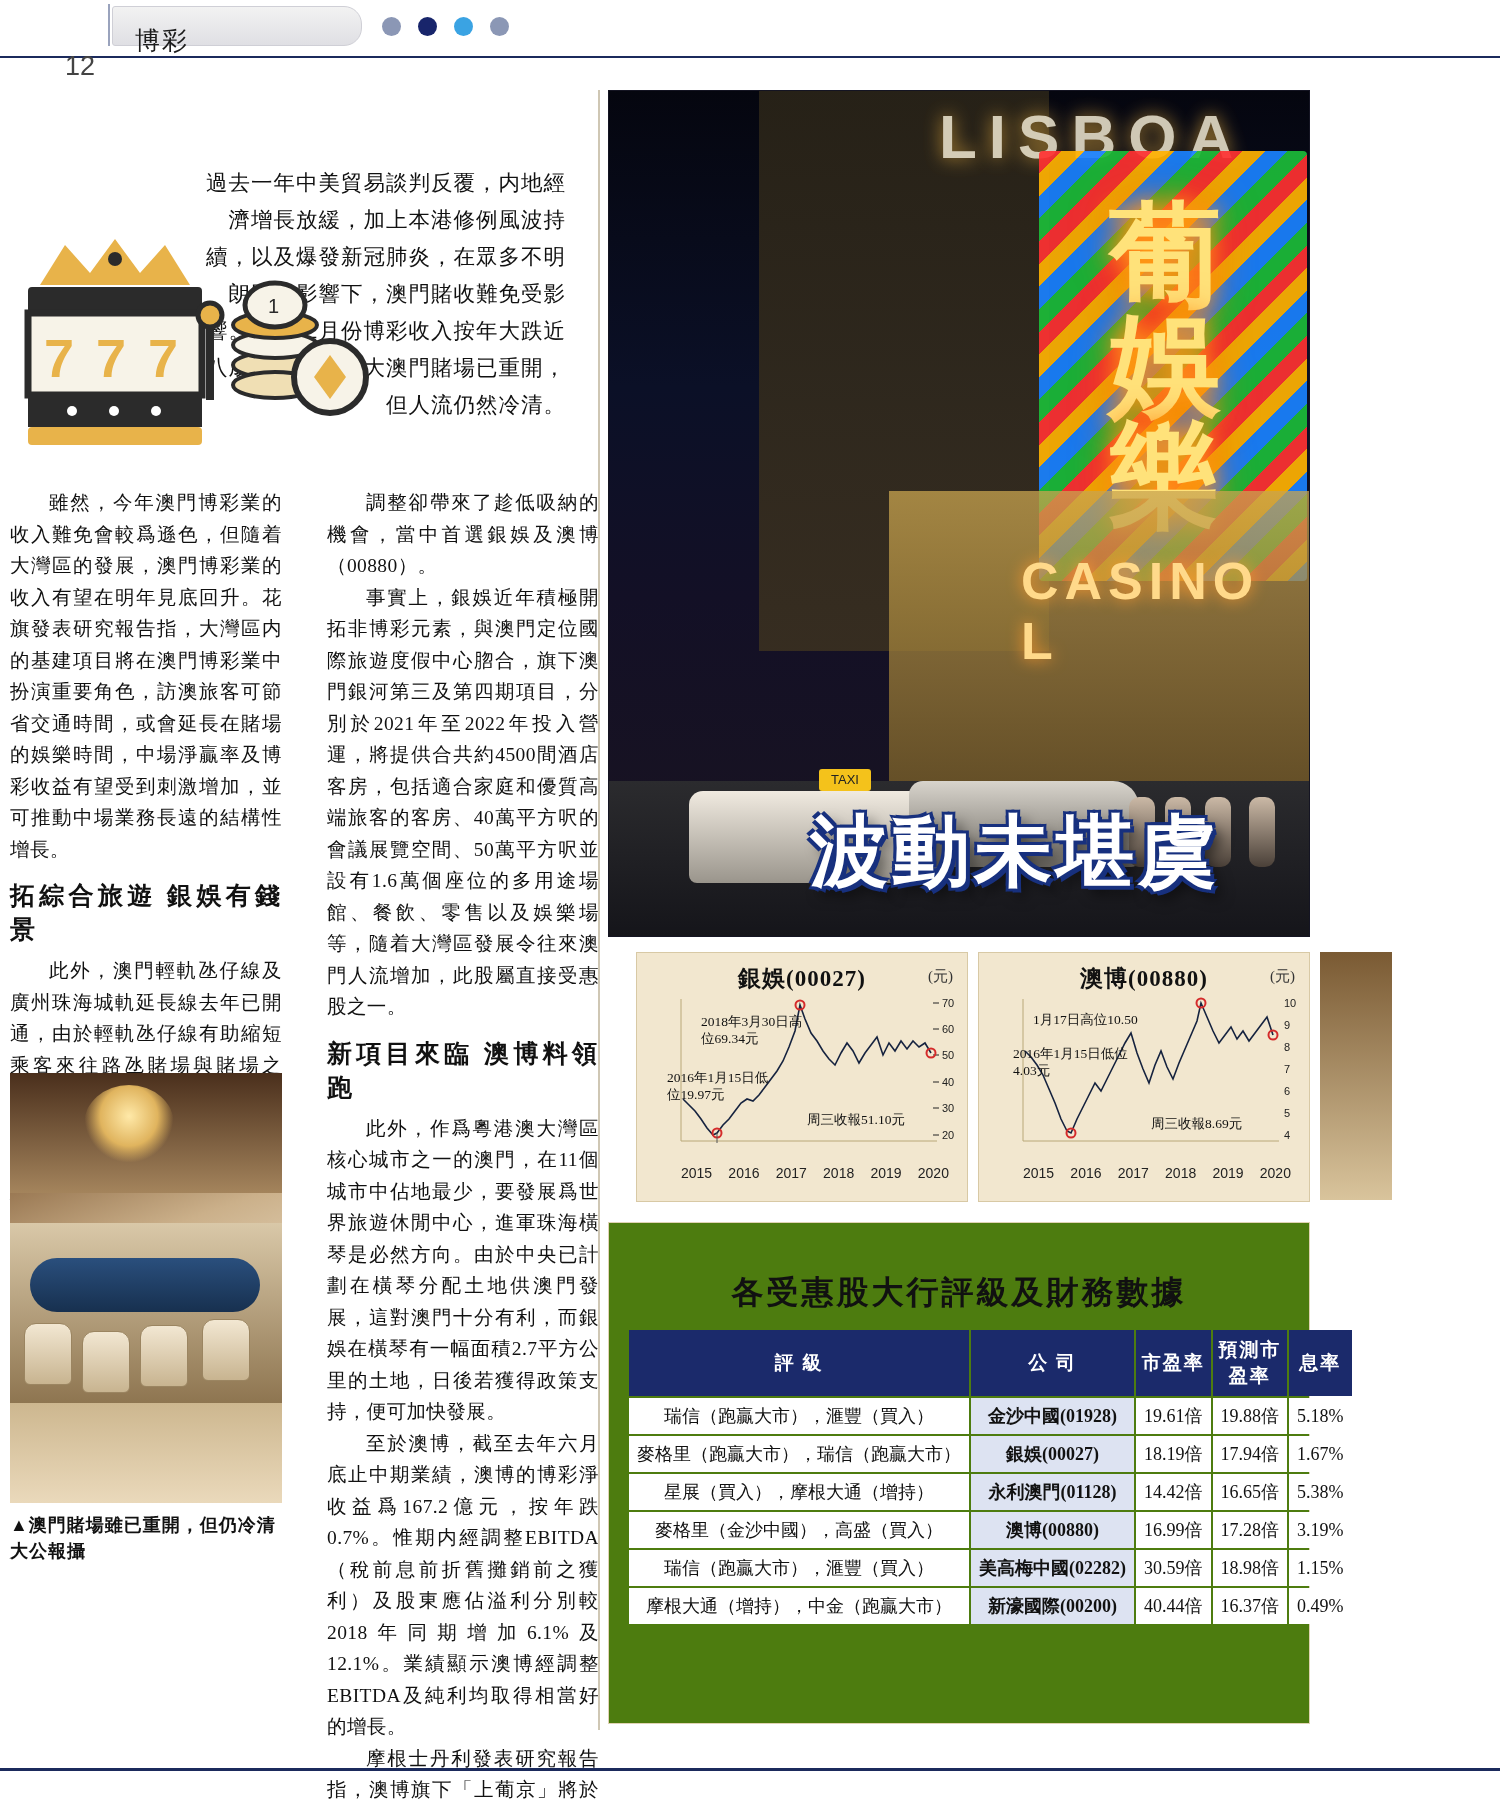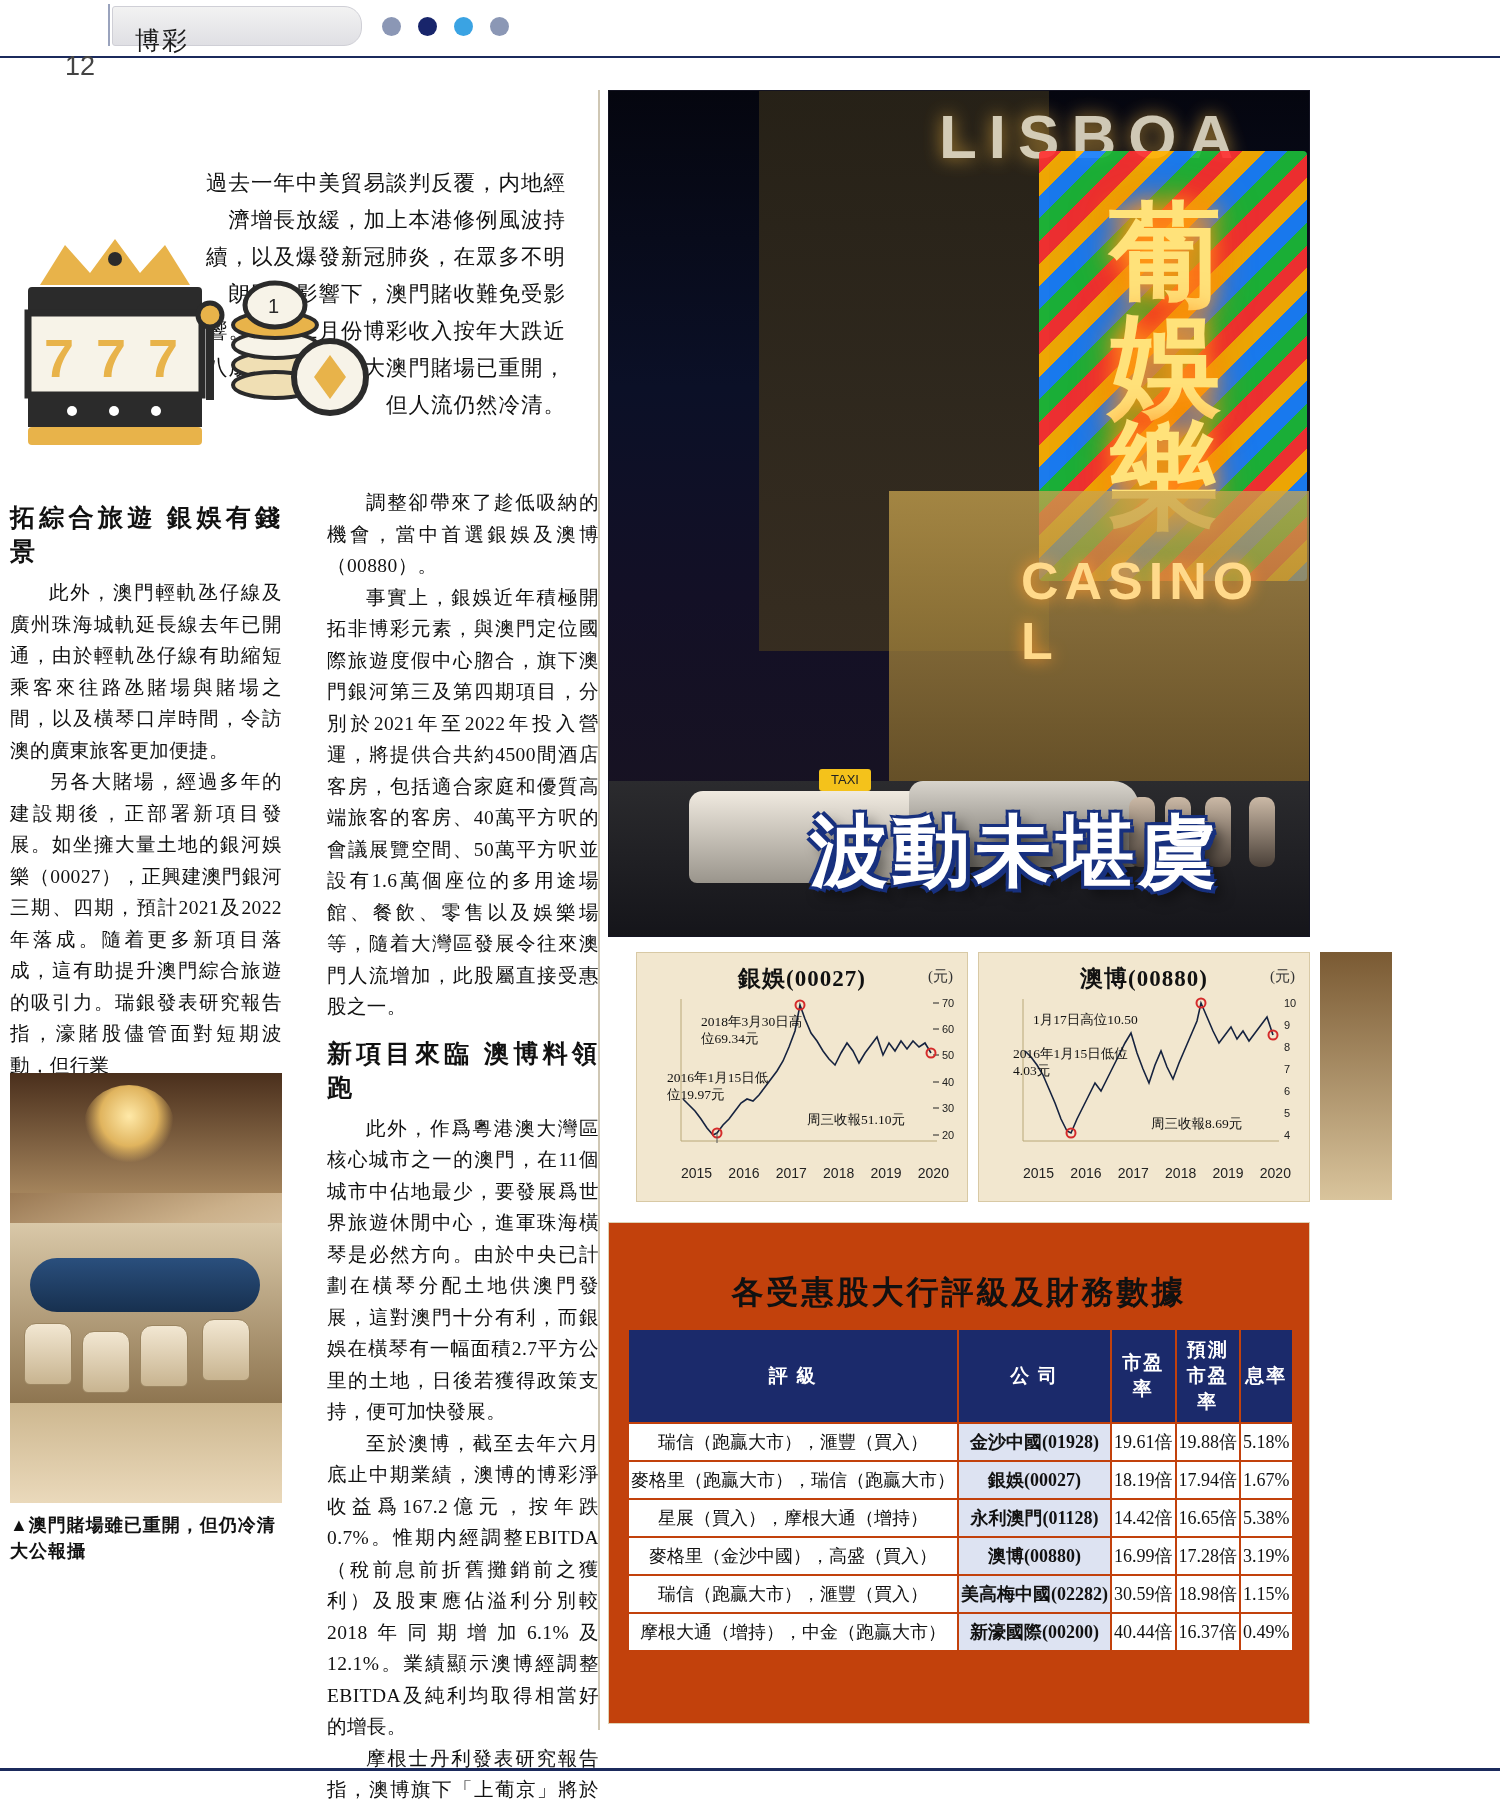--- a/index.html
+++ b/index.html
@@ -198,35 +198,35 @@
     display:flex;justify-content:space-between;font-size:14px;color:#222;
     font-family:"Liberation Sans", sans-serif;
   }
   .ann{
     position:absolute;font-size:13.5px;line-height:17px;color:#111;
   }
 
   
   .table-block{
     position:absolute;left:608px;top:1222px;width:700px;height:500px;
-    background:#c2410c;border:1px solid #e0d3b4;
+    background:#4d7c0f;border:1px solid #e0d3b4;
   }
   .table-title{
     position:absolute;left:0;top:48px;width:100%;text-align:center;
     font-size:32px;font-weight:bold;letter-spacing:3px;color:#111;
   }
   table.ratings{
     position:absolute;left:18px;top:105px;width:664px;border-collapse:separate;border-spacing:2px;
     font-size:18px;
   }
   table.ratings th{
     background:#1b2a6b;color:#fff;font-weight:bold;padding:7px 4px;letter-spacing:2px;font-size:19px;
   }
   table.ratings td{
-    background:#fff;padding:6px 2px;text-align:center;white-space:nowrap;
+    background:#fff;padding:6px 8px;text-align:center;white-space:nowrap;
   }
   table.ratings td.rate{text-align:center;width:270px;}
   table.ratings td.comp{background:#dde3f2;font-weight:bold;width:150px;}
   .bottom-rule{
     position:absolute;left:0;top:1768px;width:1500px;height:3px;background:#1b2a5c;
   }
   .vrule{
     position:absolute;left:598px;top:90px;width:2px;height:1640px;background:#cfc7b4;
   }
 </style>
@@ -272,20 +272,21 @@
     <ellipse cx="265" cy="100" rx="42" ry="13" fill="#e8b34a" stroke="#2b2b2b" stroke-width="4"></ellipse>
     <ellipse cx="265" cy="80" rx="30" ry="22" fill="#f7f3e8" stroke="#2b2b2b" stroke-width="5"></ellipse>
     <text x="258" y="88" font-family="Liberation Sans, sans-serif" font-size="20" fill="#2b2b2b">1</text>
     <ellipse cx="265" cy="160" rx="42" ry="13" fill="#f0dfb4" stroke="#2b2b2b" stroke-width="4"></ellipse>
     <circle cx="320" cy="152" r="36" fill="#f7f3e8" stroke="#2b2b2b" stroke-width="6"></circle>
     <path d="M320 130 L336 152 L320 174 L304 152 Z" fill="#e8b34a"></path>
   </g>
 </svg>
 
 <div class="col col-1">
+  <p>雖然，今年澳門博彩業的收入難免會較爲遜色，但隨着大灣區的發展，澳門博彩業的收入有望在明年見底回升。花旗發表研究報告指，大灣區内的基建項目將在澳門博彩業中扮演重要角色，訪澳旅客可節省交通時間，或會延長在賭場的娛樂時間，中場淨贏率及博彩收益有望受到刺激增加，並可推動中場業務長遠的結構性增長。</p>
   <h2 class="sub">拓綜合旅遊 銀娛有錢景</h2>
   <p>此外，澳門輕軌氹仔線及廣州珠海城軌延長線去年已開通，由於輕軌氹仔線有助縮短乘客來往路氹賭場與賭場之間，以及橫琴口岸時間，令訪澳的廣東旅客更加便捷。</p>
   <p>另各大賭場，經過多年的建設期後，正部署新項目發展。如坐擁大量土地的銀河娛樂（00027），正興建澳門銀河三期、四期，預計2021及2022年落成。隨着更多新項目落成，這有助提升澳門綜合旅遊的吸引力。瑞銀發表研究報告指，濠賭股儘管面對短期波動，但行業</p>
 </div>
 
 <div class="col col-2">
   <p>調整卻帶來了趁低吸納的機會，當中首選銀娛及澳博（00880）。</p>
   <p>事實上，銀娛近年積極開拓非博彩元素，與澳門定位國際旅遊度假中心脗合，旗下澳門銀河第三及第四期項目，分別於2021年至2022年投入營運，將提供合共約4500間酒店客房，包括適合家庭和優質高端旅客的客房、40萬平方呎的會議展覽空間、50萬平方呎並設有1.6萬個座位的多用途場館、餐飲、零售以及娛樂場等，隨着大灣區發展令往來澳門人流增加，此股屬直接受惠股之一。</p>
   <h2 class="sub">新項目來臨 澳博料領跑</h2>
   <p>此外，作爲粵港澳大灣區核心城市之一的澳門，在11個城市中佔地最少，要發展爲世界旅遊休閒中心，進軍珠海橫琴是必然方向。由於中央已計劃在橫琴分配土地供澳門發展，這對澳門十分有利，而銀娛在橫琴有一幅面積2.7平方公里的土地，日後若獲得政策支持，便可加快發展。</p>

